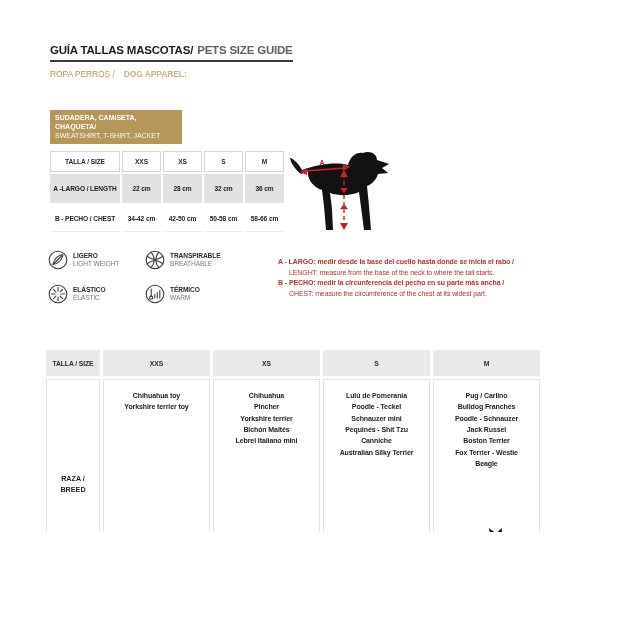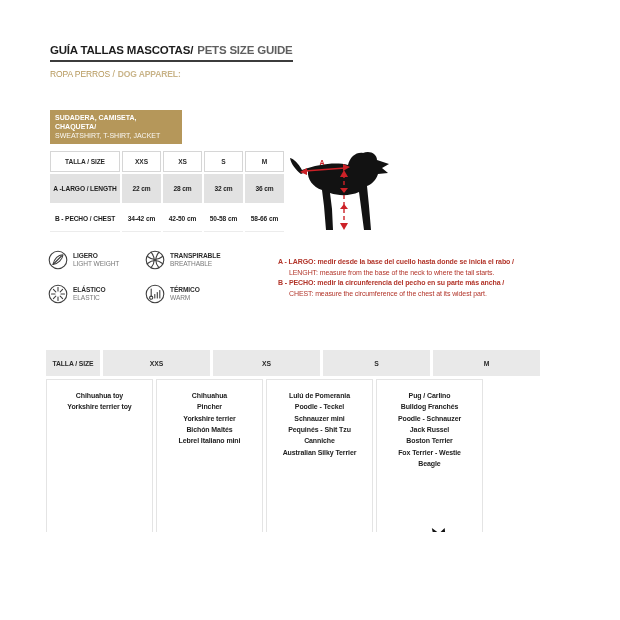--- a/index.html
+++ b/index.html
@@ -8,21 +8,21 @@
   .sheet { position:relative; width:620px; height:532px; background:#fff; overflow:hidden; }
 
   
   .title-block { position:absolute; left:50px; top:40px; }
   .title-line { font-size:11.5px; font-weight:bold; letter-spacing:-0.2px;
                 border-bottom:2px solid #3c3c3c; padding-bottom:4px; display:inline-block; }
   .title-es { color:#1d1d1d; }
   .title-en { color:#5f5f5f; margin-left:4px; }
   .subtitle { position:absolute; left:50px; top:69px; font-size:8.5px; letter-spacing:-0.1px; }
   .subtitle-es { color:#b5975a; font-weight:normal; }
-  .subtitle-en { color:#c9b489; font-weight:bold; margin-left:3px; }
+  .subtitle-en { color:#c9b489; font-weight:bold; margin-left:9px; }
   .category-box { position:absolute; left:50px; top:110px; width:132px;
                   background:#b5975a; color:#fff; padding:3px 5px 4px 5px; line-height:1.3; }
   .category-es { font-size:7px; font-weight:bold; }
   .category-en { font-size:7px; font-weight:normal; opacity:.92; }
 
   
   .size-table { position:absolute; left:48px; top:149px; width:238px;
                 border-collapse:separate; border-spacing:2px; }
   .size-table td, .size-table th { text-align:center; vertical-align:middle;
                 font-size:6.6px; letter-spacing:-0.1px; }
@@ -206,20 +206,24 @@
 
   <div class="breed-table">
     <div class="bt-header">
       <div class="bt-hcell w-label">TALLA /  SIZE</div>
       <div class="bt-hcell w-col">XXS</div>
       <div class="bt-hcell w-col">XS</div>
       <div class="bt-hcell w-col">S</div>
       <div class="bt-hcell w-col">M</div>
     </div>
     <div class="bt-body">
+      <div class="bt-cell w-label bt-rowlabel">
+        <span>RAZA /</span>
+        <span>BREED</span>
+      </div>
 
       <div class="bt-cell w-col bt-breedcol">
         <div class="breed-list">
           <div class="breed-line">Chihuahua toy</div>
           <div class="breed-line">Yorkshire terrier toy</div>
         </div>
         <svg class="dog-svg" width="44" height="40" viewBox="0 0 55 50">
           <path class="ink" d="M3,12 L10,17 L14,22 C20,18 27,16 33,16 L31,6 L37,12 L41,4 L45,12 C50,14 52,17 51,20 L46,22 C44,26 42,28 40,29 L41,45 L38,45 L37,30 C31,32 26,32 21,30 L22,45 L19,45 L18,29 C13,27 11,25 11,22 L8,22 Z"></path>
         </svg>
       </div>

